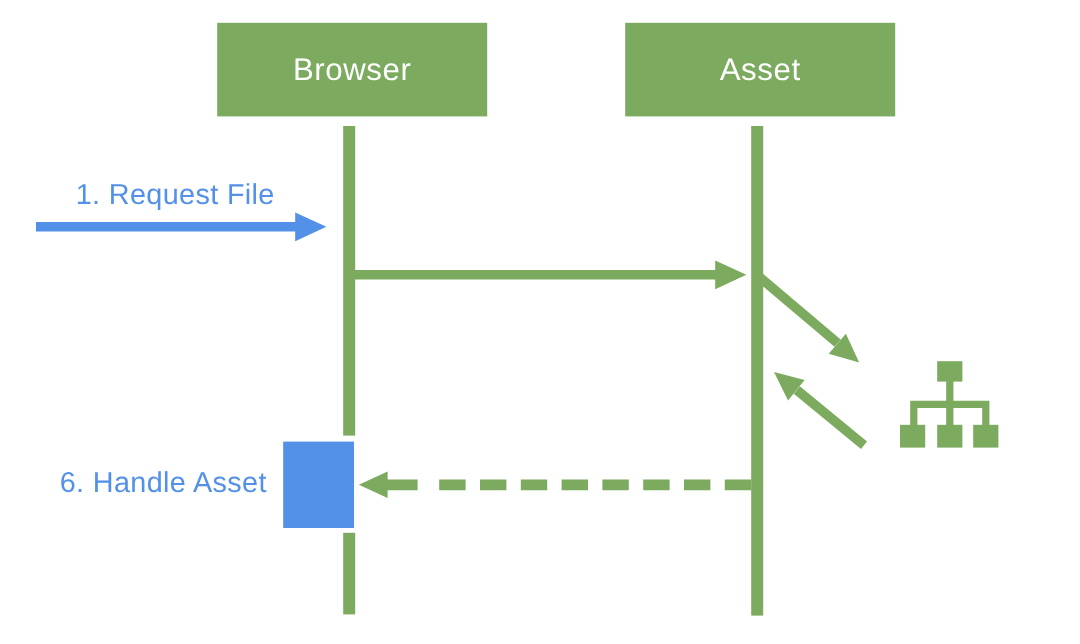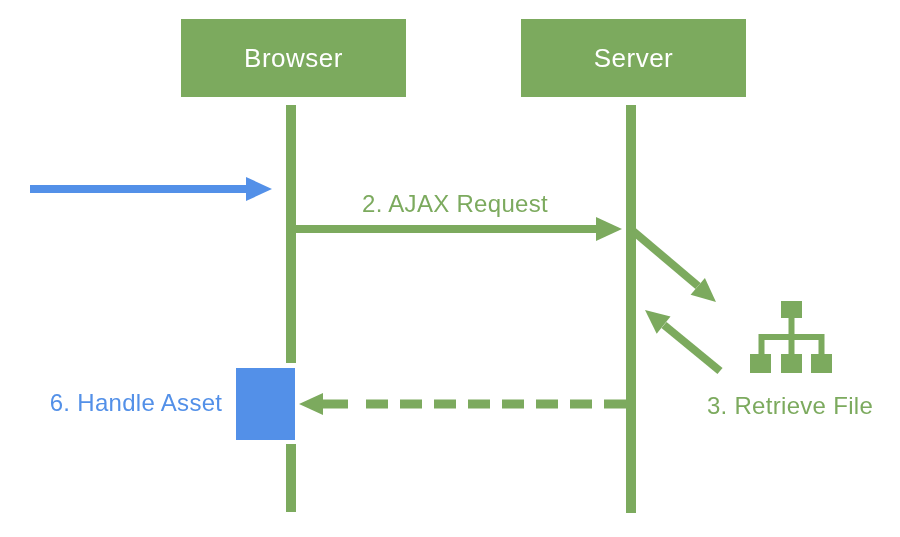--- a/index.html
+++ b/index.html
@@ -49,31 +49,30 @@
 </style>
 </head>
 <body>
 
 <div class="stage">
 
   <div class="actor-box actor-browser">
     <span>Browser</span>
   </div>
   <div class="actor-box actor-server">
-    <span>Server</span>
+    <span>Asset</span>
   </div>
 
   <div class="lifeline ll-browser-top"></div>
   <div class="lifeline ll-browser-bottom"></div>
   <div class="lifeline ll-server"></div>
 
   <div class="activation"></div>
 
-  <div class="step-label green-text lbl-2">2. AJAX Request</div>
-  <div class="step-label green-text lbl-3">3. Retrieve File</div>
+  <div class="step-label blue-text lbl-1">1. Request File</div>
   <div class="step-label blue-text lbl-5">6. Handle Asset</div>
 
   <svg class="arrow-layer" width="900" height="537" viewBox="0 0 900 537">
 
     <g>
       <line class="b-stroke" x1="30" y1="189" x2="248" y2="189" stroke-width="8"></line>
       <polygon class="b-fill" points="272,189 246,177 246,201"></polygon>
     </g>
 
     <g>

